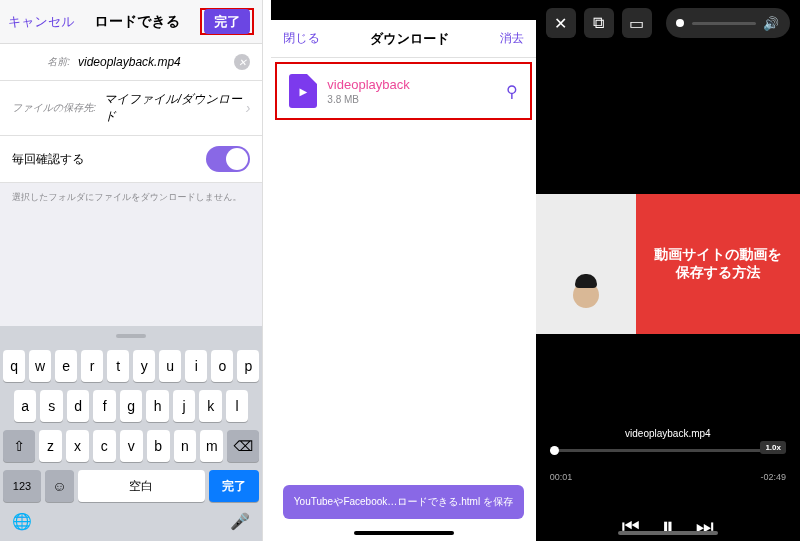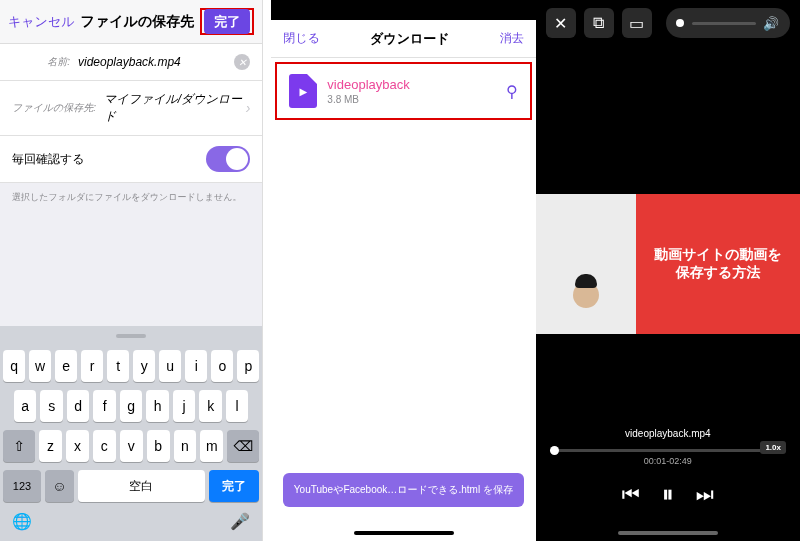--- a/index.html
+++ b/index.html
@@ -41,50 +41,50 @@
     .p2-close { color: #6b46e3; font-size: 12px; }
     .p2-title { font-size: 13px; font-weight: 600; }
     .p2-clear { color: #6b46e3; font-size: 12px; }
     .dl-item { display: flex; align-items: center; padding: 10px 12px; border: 2px solid #d00; margin: 4px; }
     .file-icon { width: 28px; height: 34px; background: #7c3aed; border-radius: 3px; margin-right: 10px; display: flex; align-items: center; justify-content: center; position: relative; }
     .file-icon::before { content: ''; position: absolute; top: 0; right: 0; border: 5px solid transparent; border-top-color: #fff; border-right-color: #fff; }
     .file-icon span { color: #fff; font-size: 10px; }
     .file-name { font-size: 13px; color: #ec4899; }
     .file-size { font-size: 10px; color: #8a8a8e; margin-top: 2px; }
     .search-glass { color: #6b46e3; font-size: 16px; margin-left: auto; }
-    .toast { position: absolute; bottom: 34px; left: 12px; right: 12px; background: #8968e6; color: #fff; padding: 10px; border-radius: 6px; font-size: 10px; text-align: center; }
+    .toast { position: absolute; bottom: 22px; left: 12px; right: 12px; background: #8968e6; color: #fff; padding: 10px; border-radius: 6px; font-size: 10px; text-align: center; }
     .p2-home { position: absolute; bottom: 6px; left: 50%; transform: translateX(-50%); width: 100px; height: 4px; background: #000; border-radius: 2px; }
 
     
     .p3-top { height: 46px; display: flex; align-items: center; padding: 0 10px; gap: 8px; }
     .p3-btn { width: 30px; height: 30px; background: #2a2a2a; border-radius: 6px; display: flex; align-items: center; justify-content: center; color: #fff; }
     .vol-pill { flex: 1; height: 30px; background: #2a2a2a; border-radius: 15px; display: flex; align-items: center; padding: 0 10px; gap: 8px; margin-left: 6px; }
     .vol-dot { width: 8px; height: 8px; background: #fff; border-radius: 50%; }
     .vol-track { flex: 1; height: 3px; background: #555; border-radius: 2px; }
     .thumbnail { margin-top: 148px; height: 140px; background: #efefef; display: flex; position: relative; overflow: hidden; }
     .thumb-left { width: 38%; background: #ececec; display: flex; align-items: flex-end; justify-content: center; }
     .head { width: 26px; height: 26px; background: #d9b896; border-radius: 50%; margin-bottom: 26px; position: relative; }
     .head::after { content: ''; position: absolute; top: -8px; left: 2px; right: 2px; height: 14px; background: #1a1a1a; border-radius: 10px 10px 4px 4px; }
     .thumb-right { width: 62%; background: #e53935; color: #fff; display: flex; flex-direction: column; align-items: center; justify-content: center; font-size: 14px; font-weight: 700; padding: 8px; text-align: left; }
     .p3-filename { color: #fff; font-size: 10px; text-align: center; margin-top: 94px; }
     .scrub { margin: 10px 14px 0; position: relative; font-weight: bold; }
     .scrub-track { height: 3px; background: #444; border-radius: 2px; }
     .scrub-dot { position: absolute; left: 0; top: -3px; width: 9px; height: 9px; background: #fff; border-radius: 50%; }
     .speed { position: absolute; right: 0; top: -8px; background: #333; color: #fff; font-size: 8px; padding: 2px 5px; border-radius: 3px; }
-    .times { display: flex; justify-content: center; padding: 4px 14px; color: #aaa; font-size: 9px; }
+    .times { display: flex; justify-content: space-between; padding: 20px 14px; color: #aaa; font-size: 9px; }
     .controls { display: flex; justify-content: center; gap: 22px; margin-top: 10px; color: #fff; font-size: 20px; align-items: center; }
     .p3-home { position: absolute; bottom: 6px; left: 50%; transform: translateX(-50%); width: 100px; height: 4px; background: #666; border-radius: 2px; }
   </style>
 </head>
 <body>
 
 <div class="panel p1">
   <div class="navbar">
     <span class="nav-cancel">キャンセル</span>
-    <span class="nav-title">ファイルの保存先</span>
+    <span class="nav-title">ロードできる</span>
     <span class="done-box">
       <span class="nav-done">完了</span>
     </span>
   </div>
   <div class="row">
     <span class="row-label">名前:</span>
     <span class="row-value">videoplayback.mp4</span>
     <span class="clear-icon">✕</span>
   </div>
   <div class="row">

